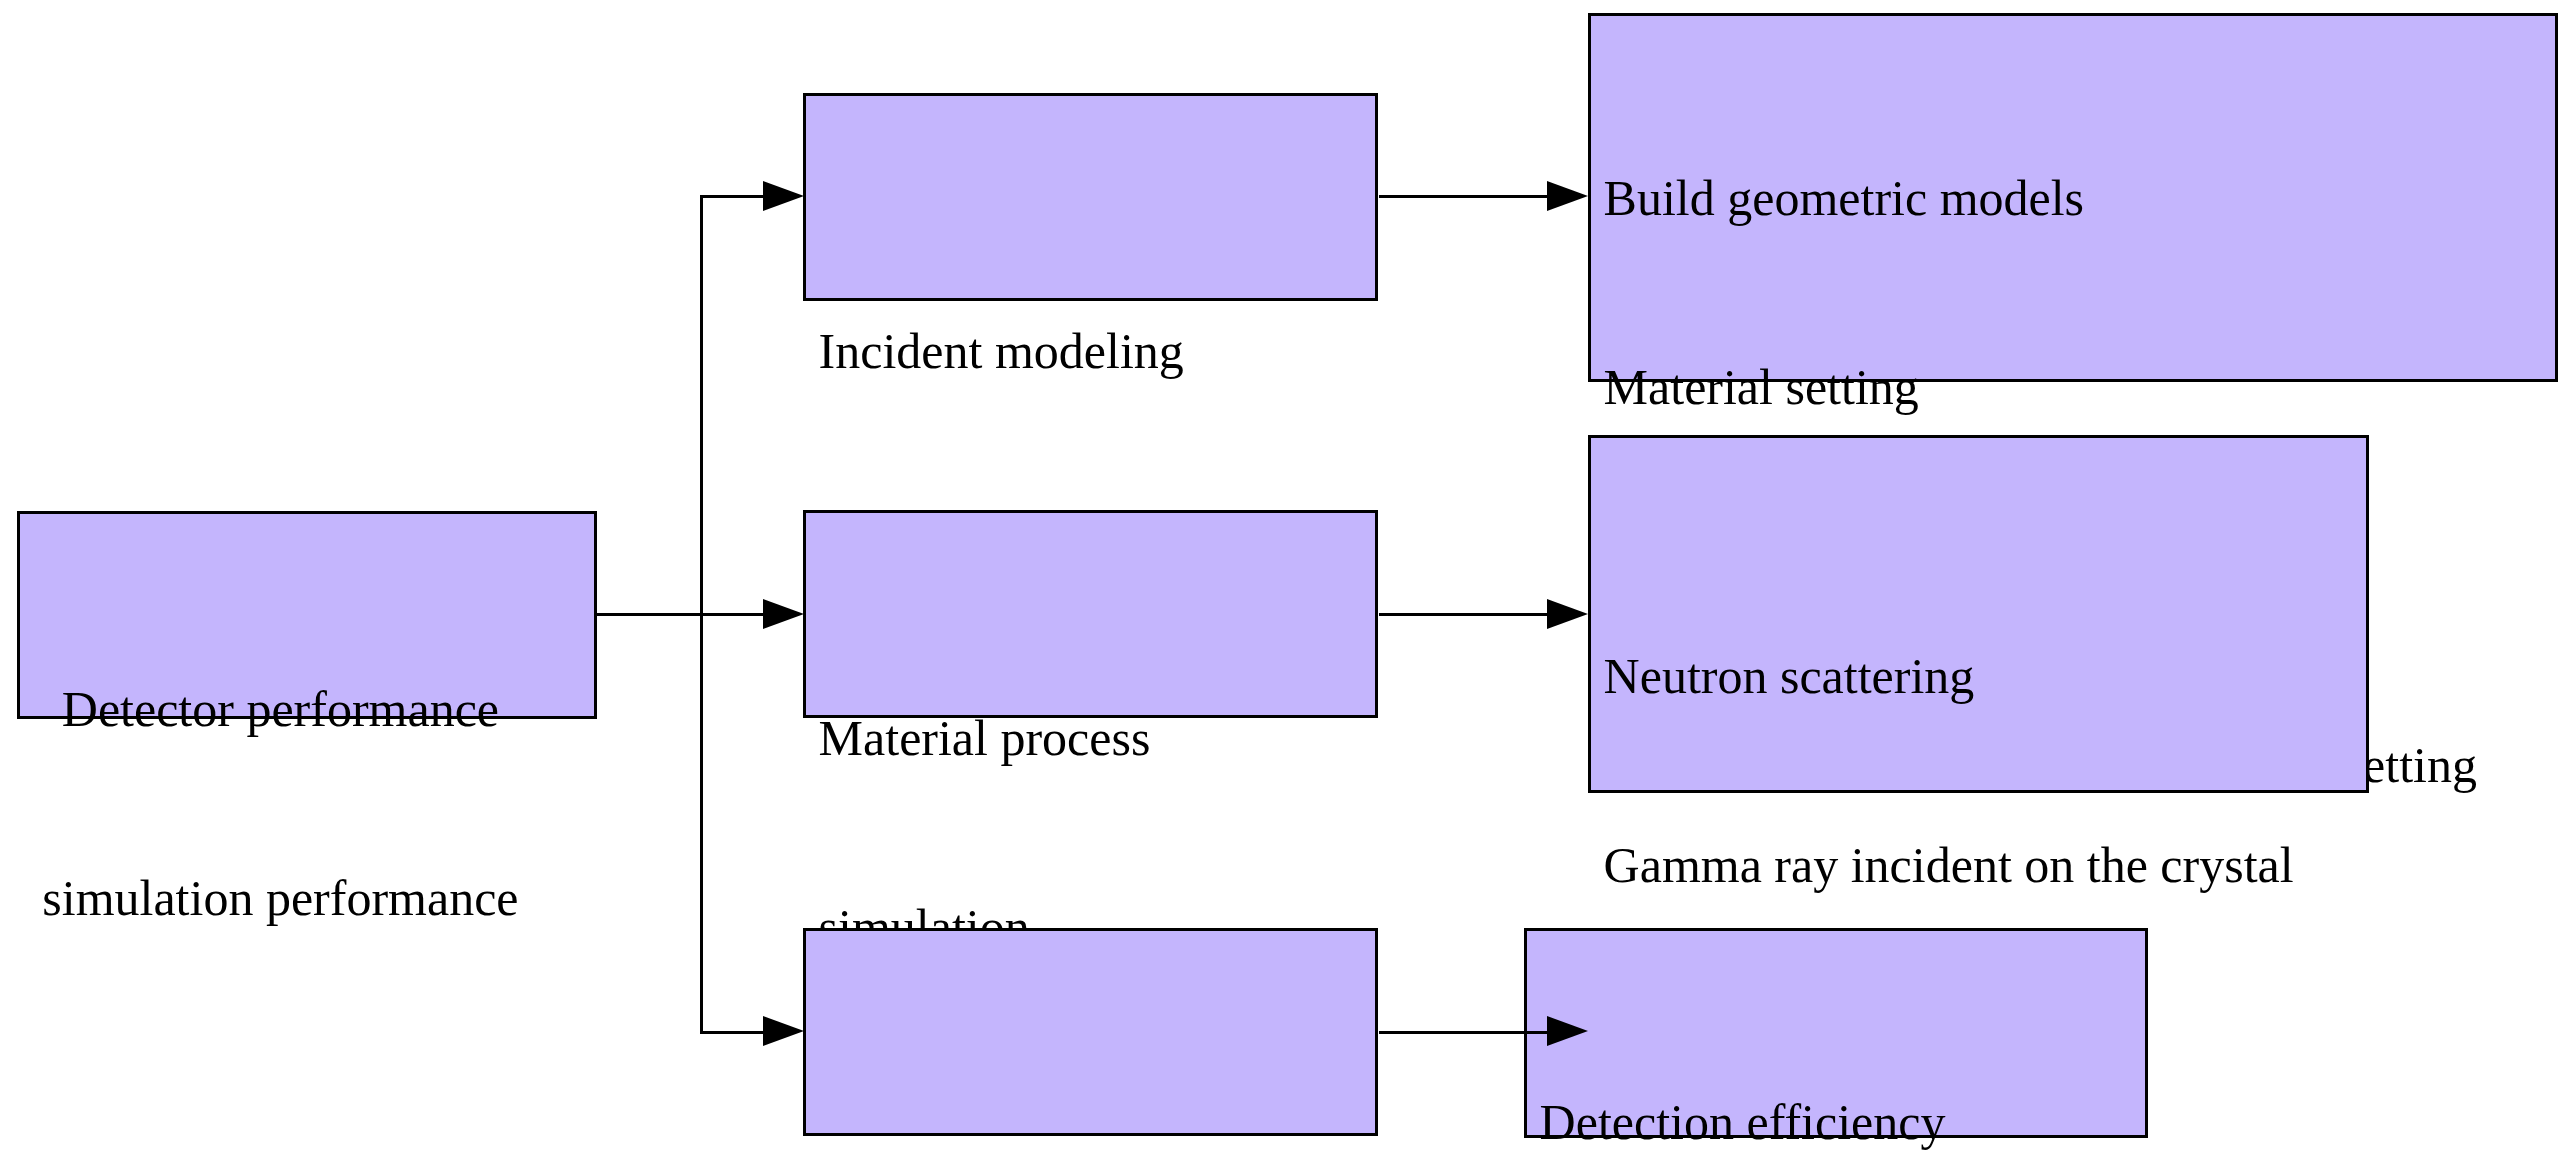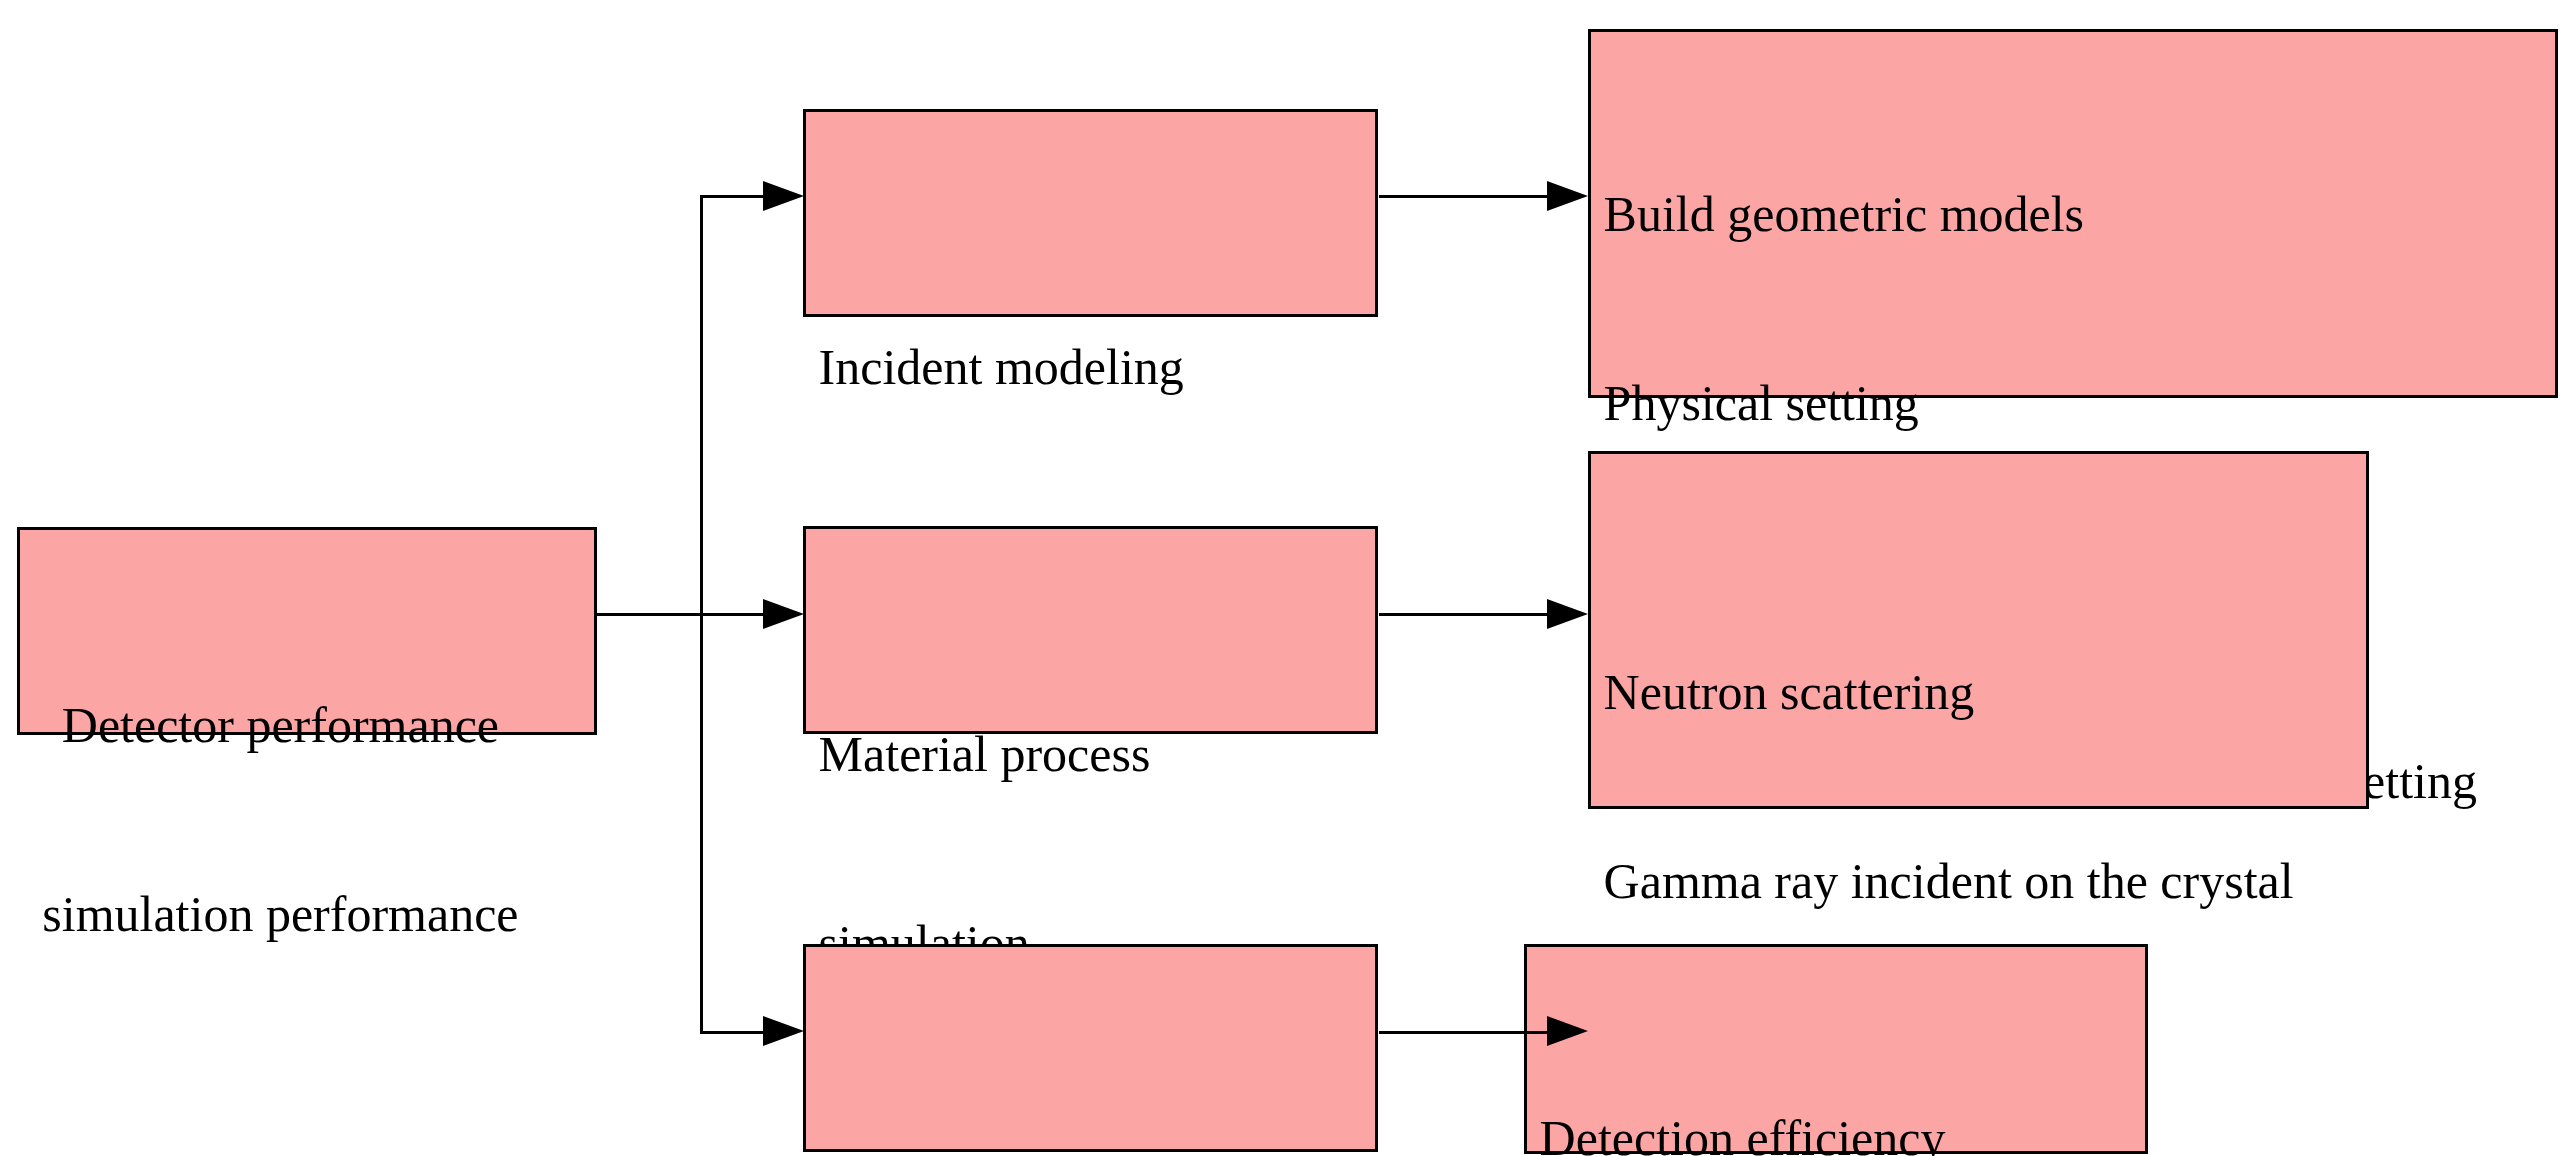--- a/index.html
+++ b/index.html
@@ -9,22 +9,21 @@
     height: 1156px;
     background: #ffffff;
     font-family: "Liberation Serif", "DejaVu Serif", serif;
     color: #000000;
     overflow: hidden;
   }
   .node {
     position: absolute;
     border: 3.1px solid #000000;
     box-sizing: border-box;
-    background: #fca5a5;
-    margin-top: 16px;
+    background: #c4b5fd;
   }
   .txt {
     position: absolute;
     font-size: 50px;
     line-height: 63px;
     white-space: pre;
     letter-spacing: 0;
   }
   .ln { white-space: pre; }
   .hline, .vline {
@@ -103,21 +102,21 @@
 
   <div class="node" id="box-stage-2">
     <div class="txt">
       <div class="ln">Performance calculations</div>
     </div>
   </div>
 
   <div class="node" id="box-detail-0">
     <div class="txt">
       <div class="ln">Build geometric models</div>
-      <div class="ln">Physical setting</div>
+      <div class="ln">Material setting</div>
       <div class="ln">Physical model setting</div>
       <div class="ln">Incident Neutron and gamma source setting</div>
     </div>
   </div>
 
   <div class="node" id="box-detail-1">
     <div class="txt">
       <div class="ln">Neutron scattering</div>
       <div class="ln">Gamma ray incident on the crystal</div>
       <div class="ln">Compton scattering</div>

